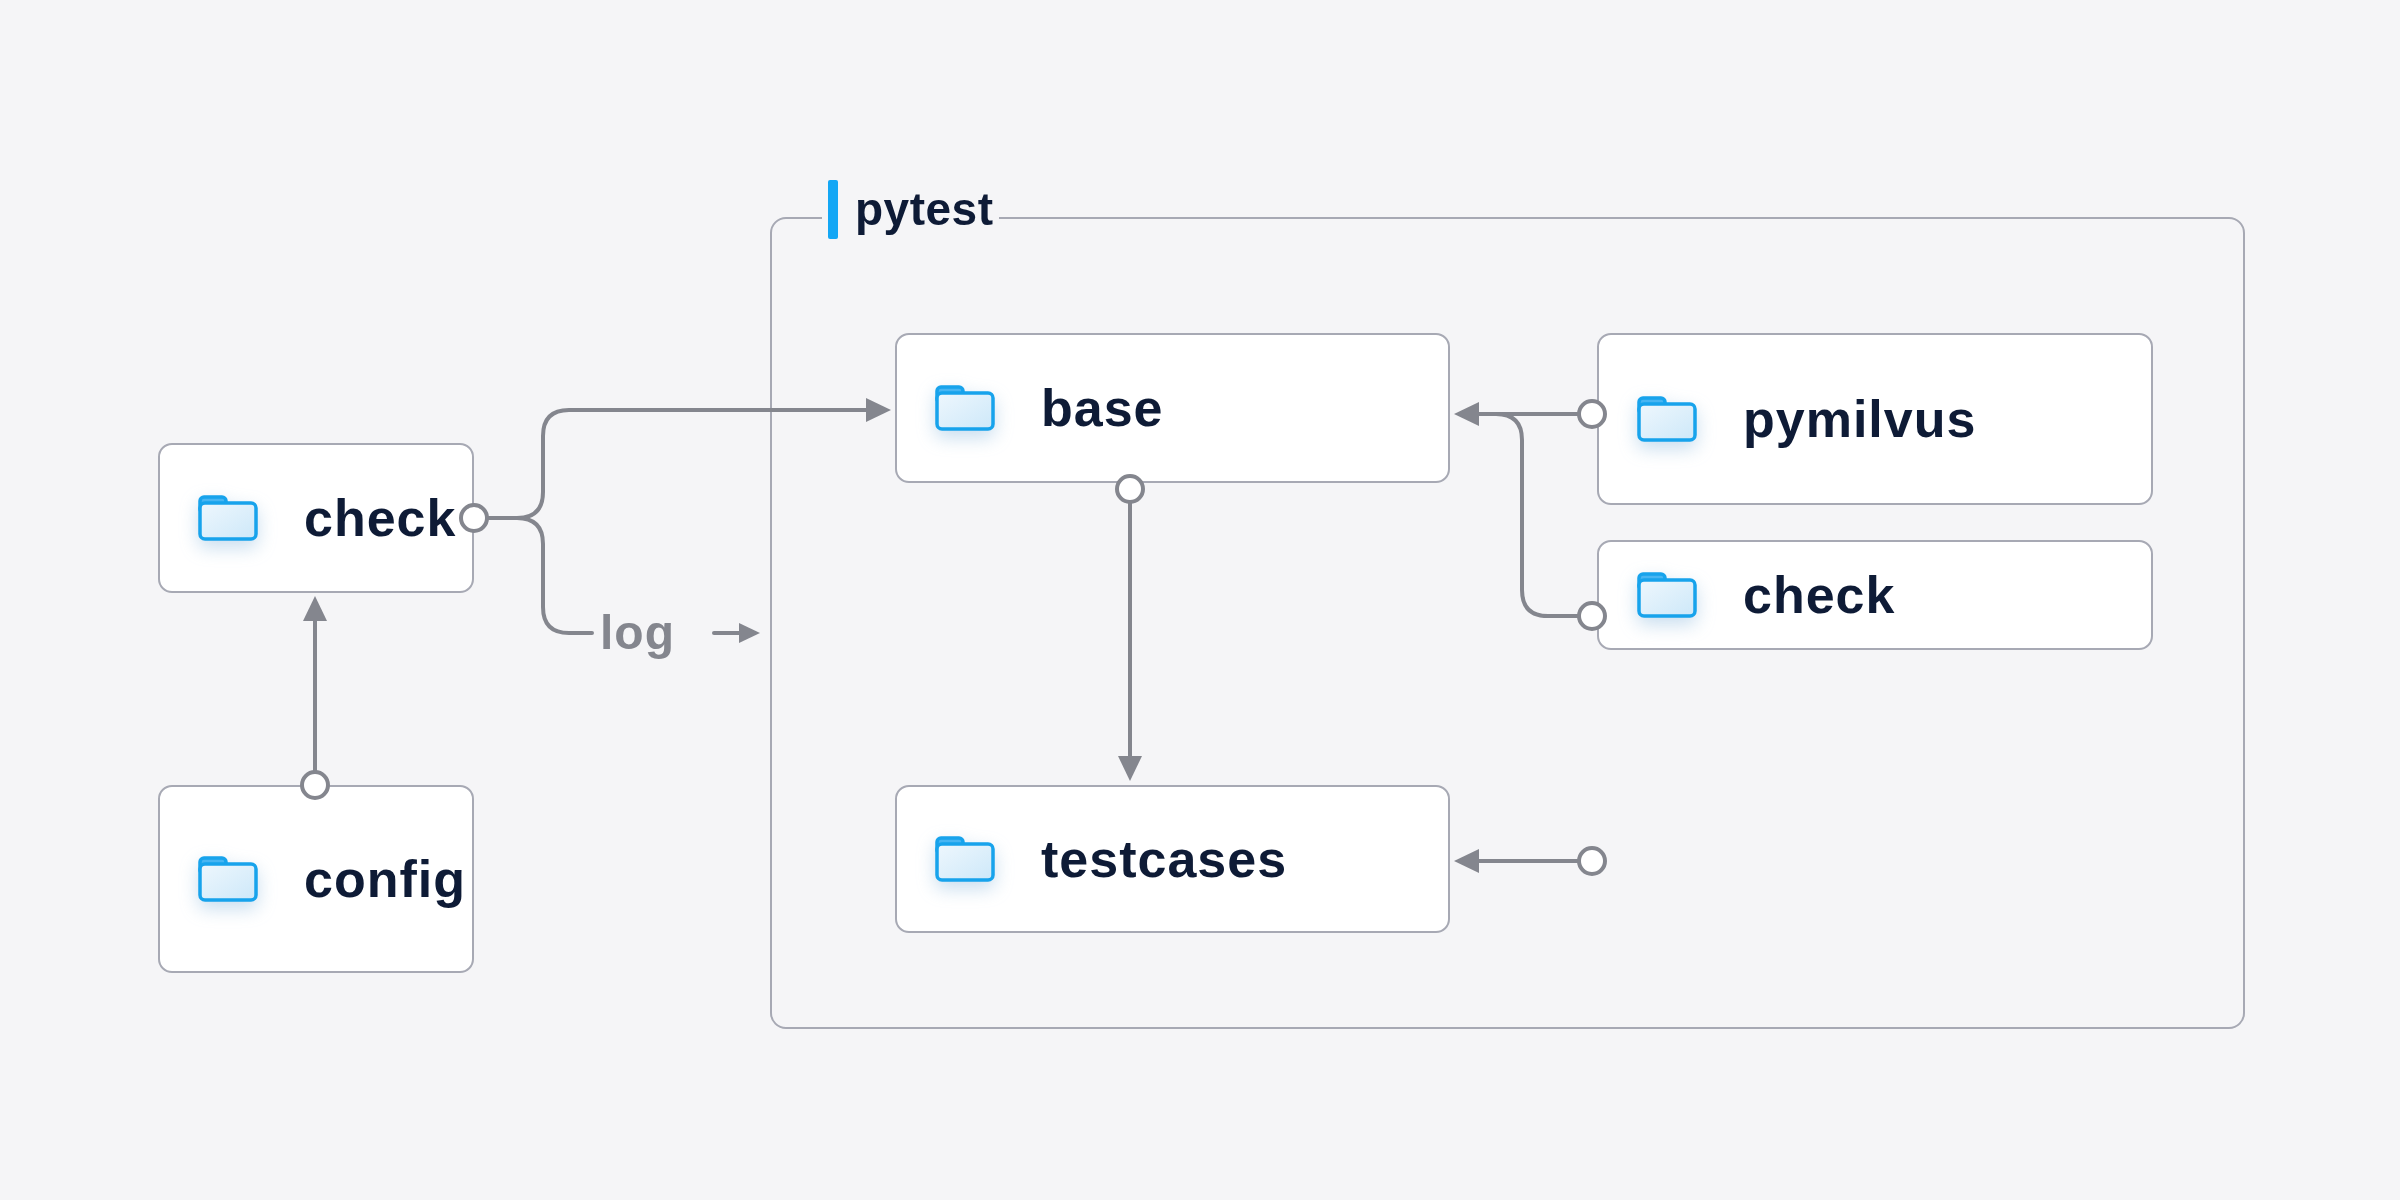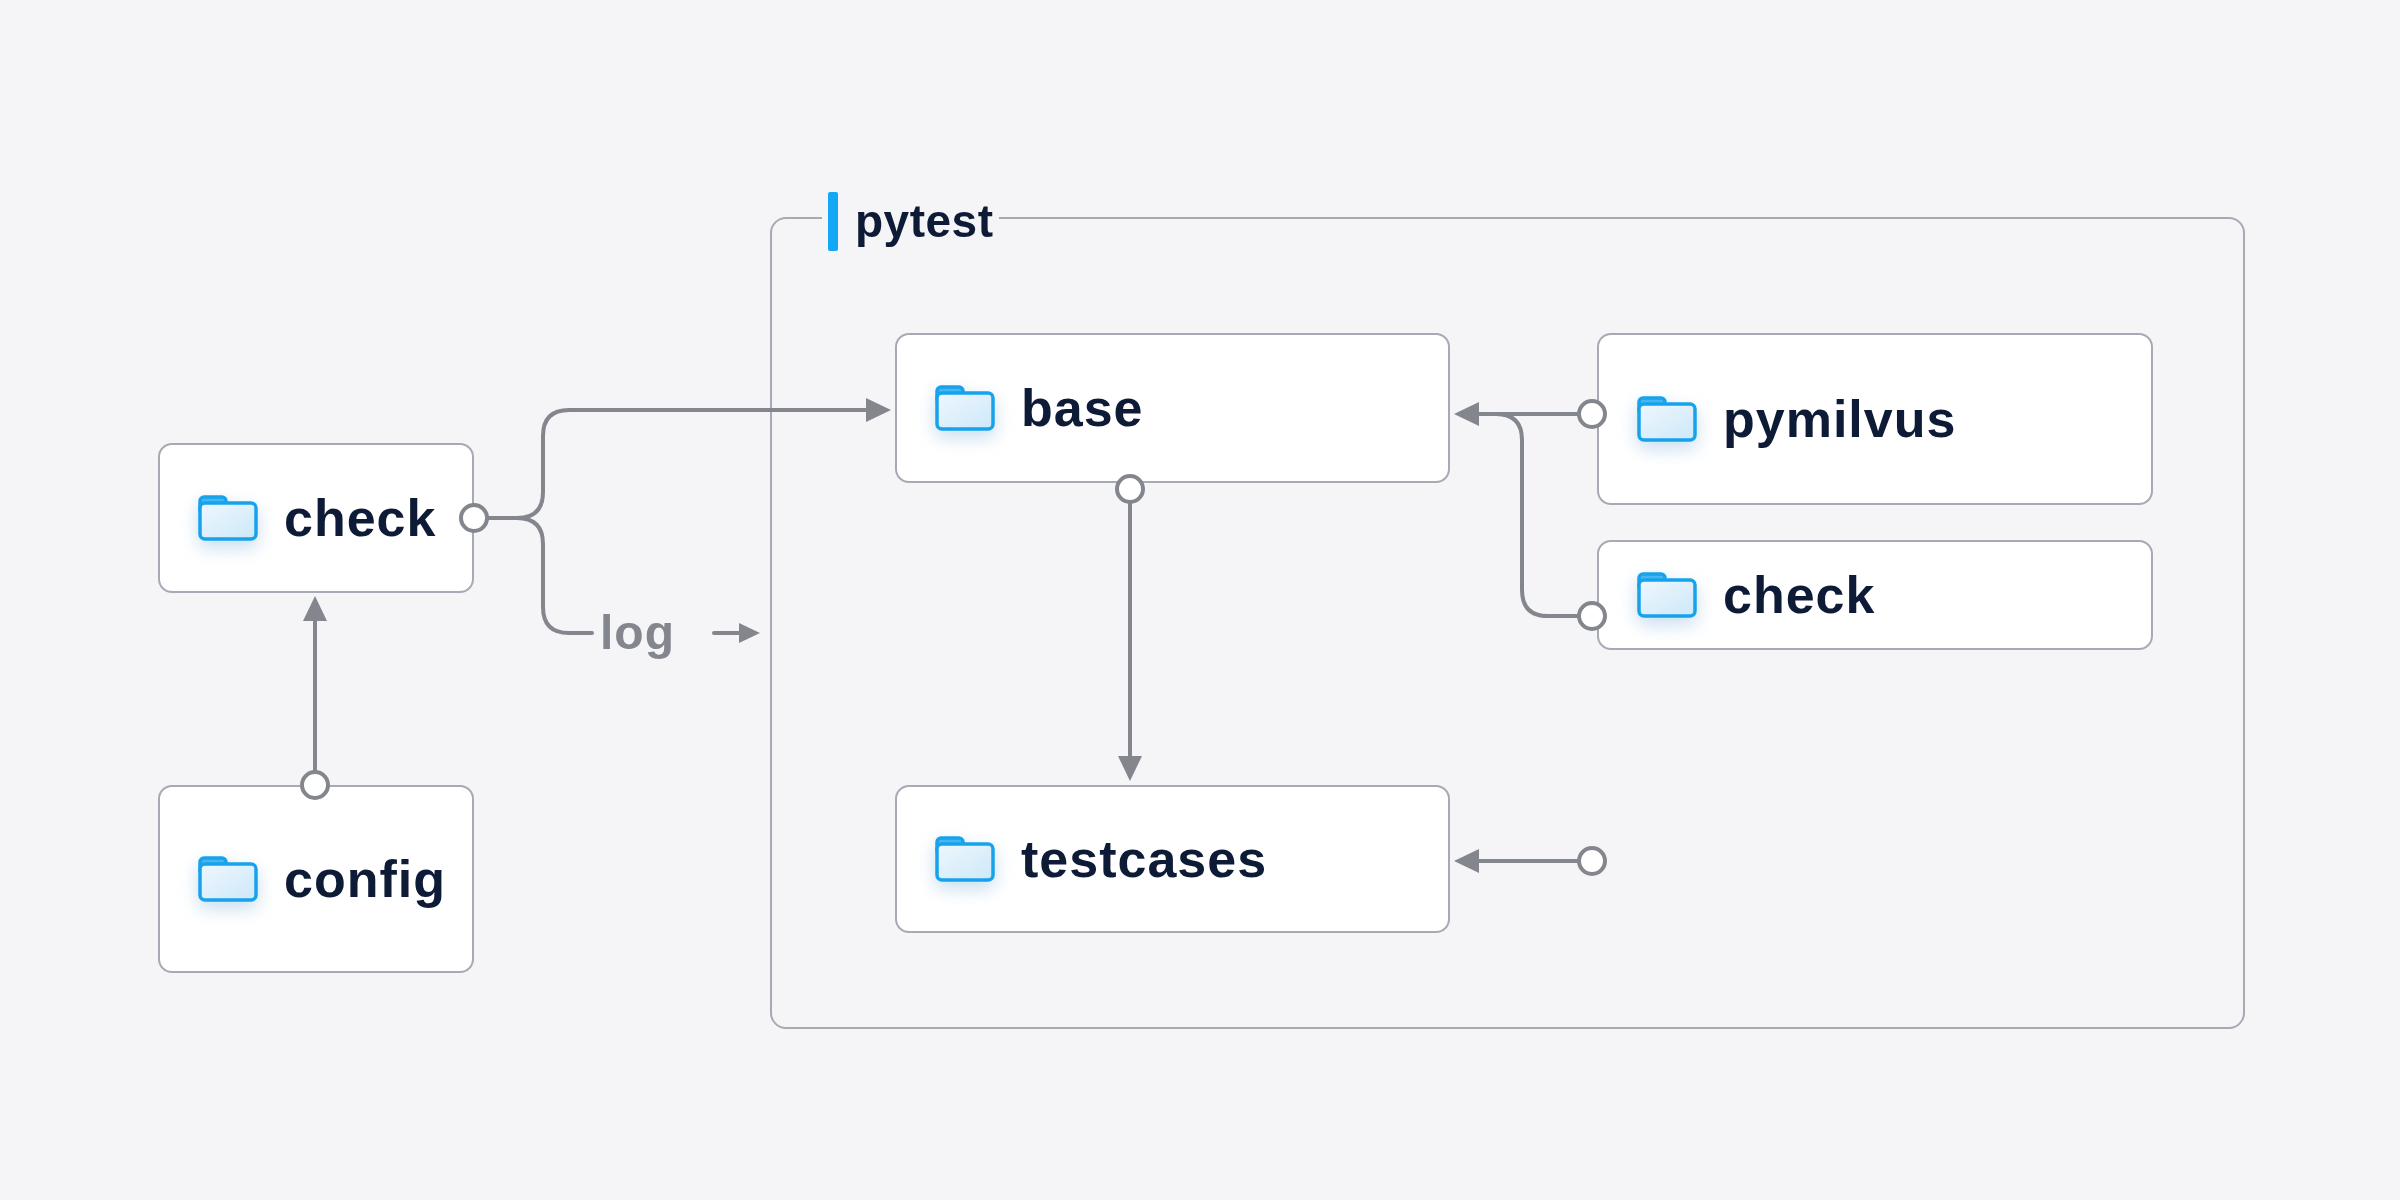--- a/index.html
+++ b/index.html
@@ -49,21 +49,21 @@
   
   .node {
     position: absolute;
     background: #ffffff;
     border: 2px solid #a7a9b4;
     border-radius: 14px;
     box-sizing: border-box;
     display: flex;
     align-items: center;
     padding-left: 36px;
-    gap: 24px;
+    gap: 44px;
     z-index: 2;
   }
   .folder {
     width: 64px;
     height: 50px;
     flex: none;
     filter: drop-shadow(0 7px 9px rgba(100, 160, 210, 0.35));
   }
   .node-label {
     font-size: 52px;
@@ -91,21 +91,21 @@
     letter-spacing: 1px;
   }
 </style>
 </head>
 <body>
 
 <div class="canvas">
 
   <div class="group-box" style="left:770px; top:217px; width:1475px; height:812px"></div>
 
-  <div class="group-label" style="left:822px; top:190px">
+  <div class="group-label" style="left:822px; top:178px">
     <span class="accent-bar"></span>
     <span class="group-label-text">pytest</span>
   </div>
 
   <svg class="connectors" viewBox="0 0 2400 1200">
     <defs>
       <linearGradient id="foldg" x1="0" y1="0" x2="1" y2="1">
         <stop offset="0" stop-color="#eef7fd"></stop>
         <stop offset="1" stop-color="#cde8f9"></stop>
       </linearGradient>

